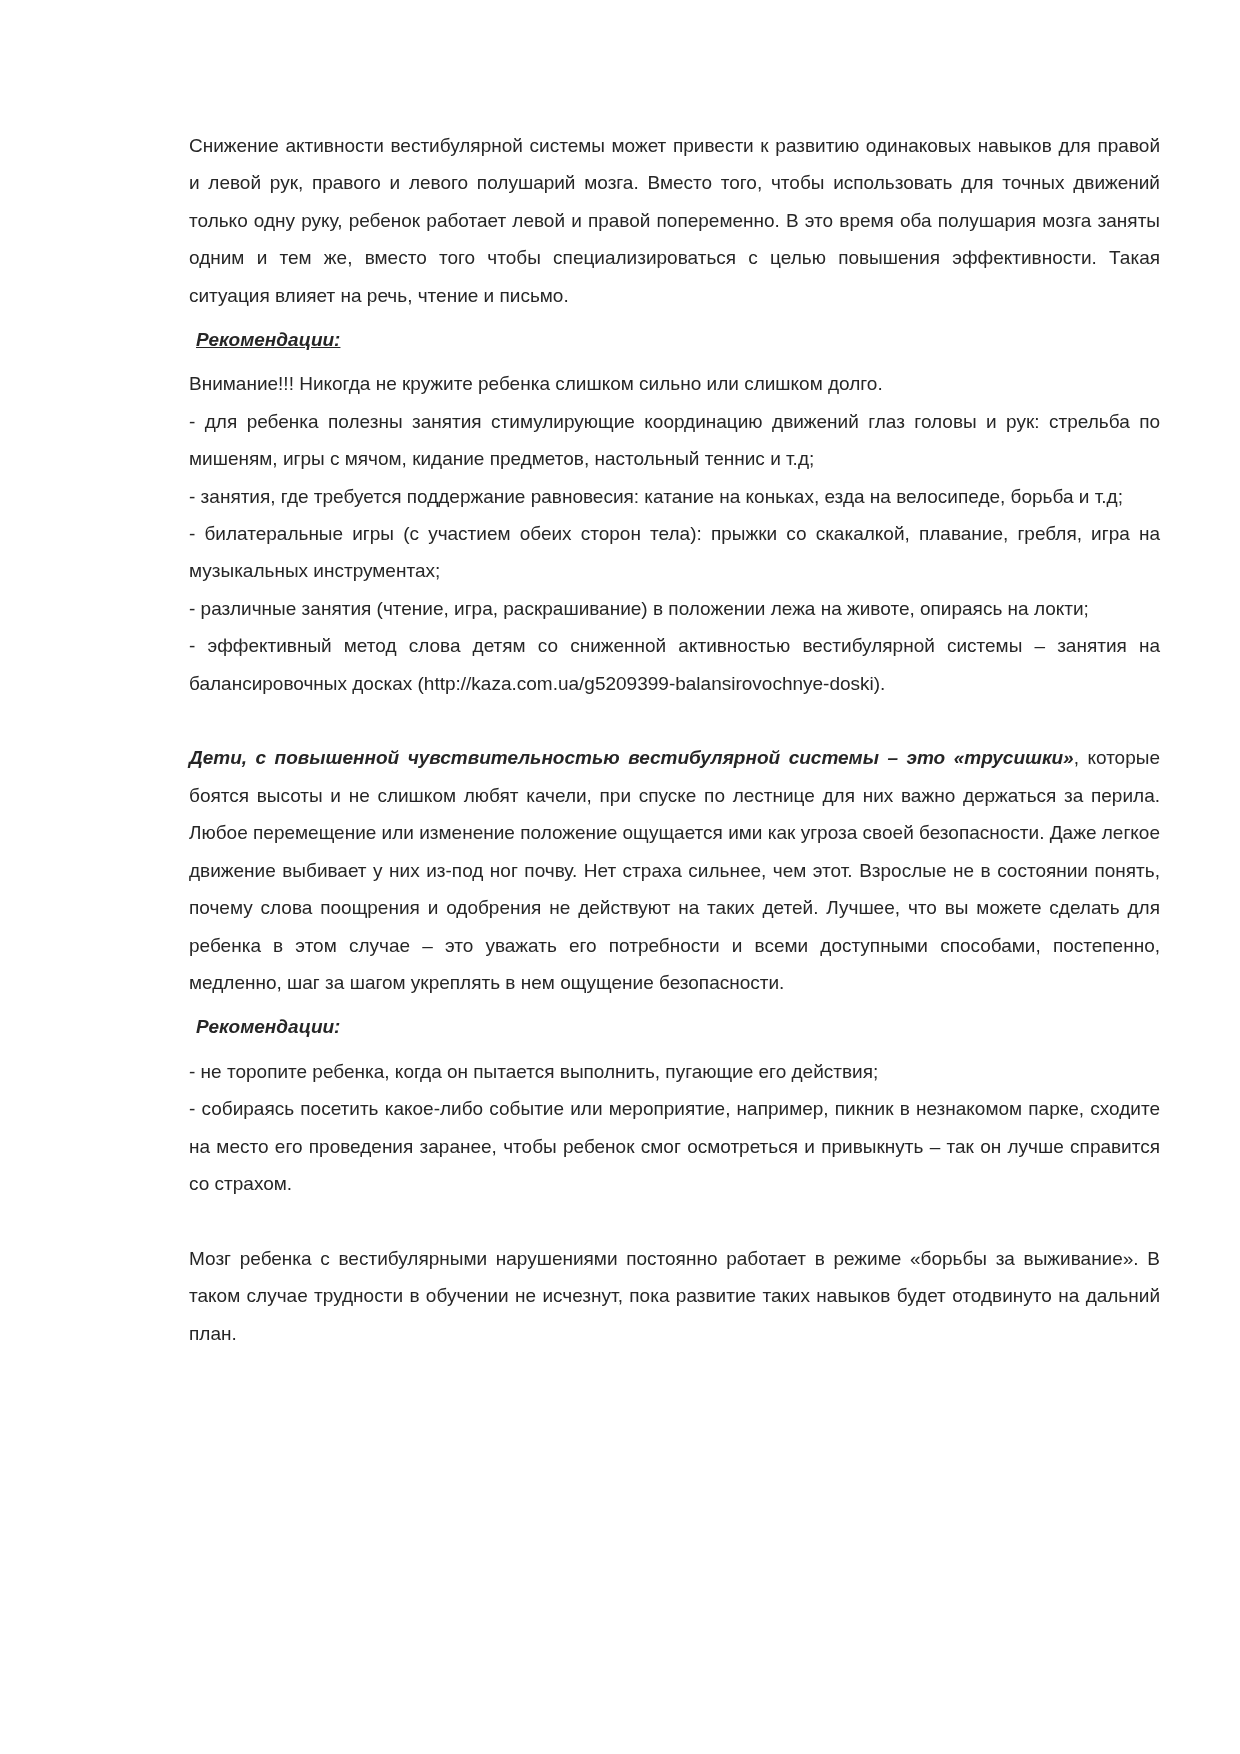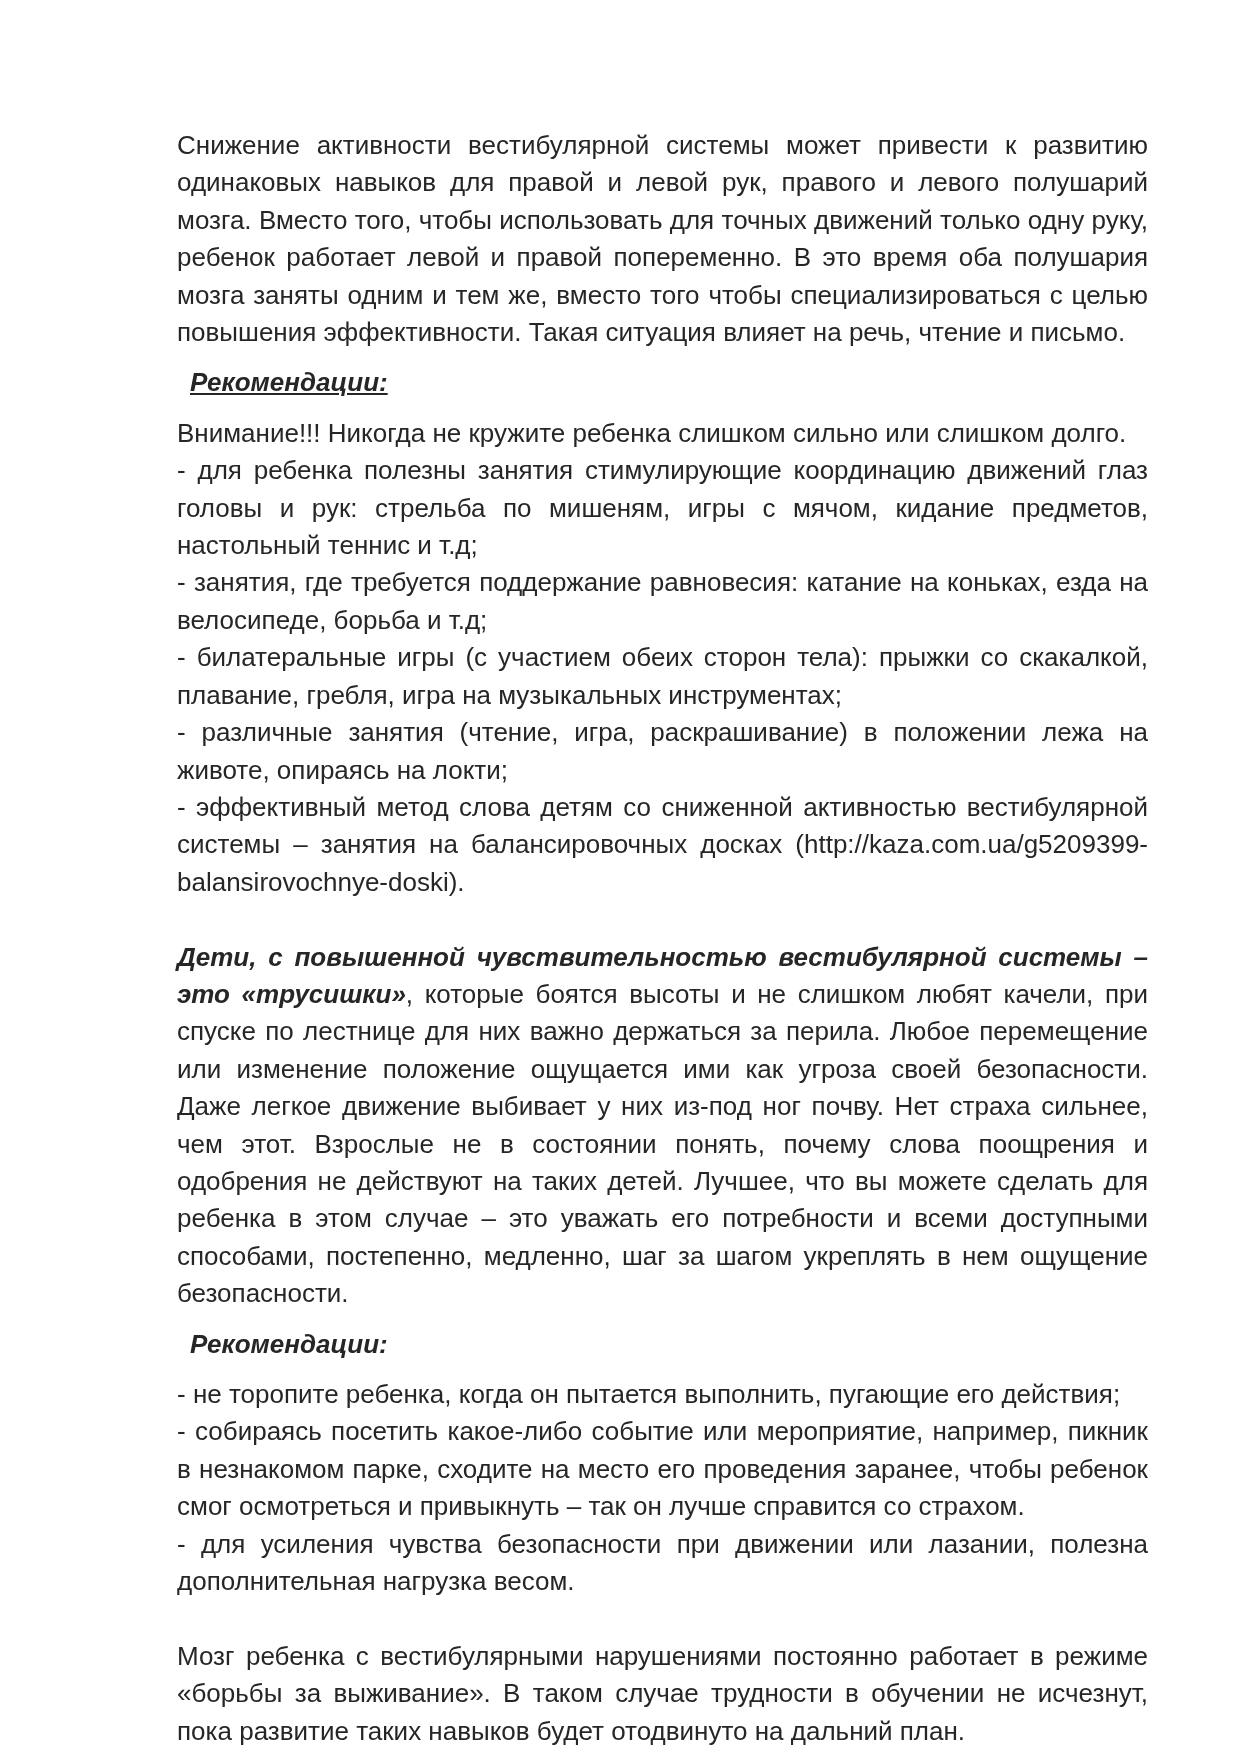--- a/index.html
+++ b/index.html
@@ -10,32 +10,32 @@
     body {
       width: 1240px;
       height: 1754px;
       position: relative;
       overflow: hidden;
       font-family: "Liberation Sans", "DejaVu Sans", sans-serif;
       color: #262626;
     }
     .page {
       position: absolute;
-      left: 177px;
+      left: 189px;
       top: 127px;
       width: 971px;
-      font-size: 26px;
+      font-size: 19px;
       line-height: 37.4px;
     }
     .p {
       margin: 0;
       text-align: justify;
     }
     .heading {
-      margin: 13px;
+      margin: 7px;
       font-weight: bold;
       font-style: italic;
     }
     .heading.underline { text-decoration: underline; }
     .blank { height: 37.4px; }
     .lead { font-weight: bold; font-style: italic; }
   </style>
 </head>
 <body>
 
@@ -51,19 +51,18 @@
   <p class="p">- различные занятия (чтение, игра, раскрашивание) в положении лежа на животе, опираясь на локти;</p>
   <p class="p">- эффективный метод слова детям со сниженной активностью вестибулярной системы – занятия на балансировочных досках (http://kaza.com.ua/g5209399-balansirovochnye-doski).</p>
 
   <div class="blank"></div>
 
   <p class="p"><span class="lead">Дети, с повышенной чувствительностью вестибулярной системы – это «трусишки»</span><span>, которые боятся высоты и не слишком любят качели, при спуске по лестнице для них важно держаться за перила. Любое перемещение или изменение положение ощущается ими как угроза своей безопасности. Даже легкое движение выбивает у них из-под ног почву. Нет страха сильнее, чем этот. Взрослые не в состоянии понять, почему слова поощрения и одобрения не действуют на таких детей. Лучшее, что вы можете сделать для ребенка в этом случае – это уважать его потребности и всеми доступными способами, постепенно, медленно, шаг за шагом укреплять в нем ощущение безопасности.</span></p>
 
   <p class="heading">Рекомендации:</p>
   <p class="p">- не торопите ребенка, когда он пытается выполнить, пугающие его действия;</p>
   <p class="p">- собираясь посетить какое-либо событие или мероприятие, например, пикник в незнакомом парке, сходите на место его проведения заранее, чтобы ребенок  смог осмотреться и привыкнуть – так он лучше справится со страхом.</p>
-  <p class="p">- для усиления чувства безопасности при движении или лазании, полезна дополнительная нагрузка весом.</p>
 
   <div class="blank"></div>
 
   <p class="p">Мозг ребенка с вестибулярными нарушениями постоянно работает в режиме «борьбы за выживание». В таком случае трудности в обучении не исчезнут, пока развитие таких навыков будет отодвинуто на дальний план.</p>
 
 </div>
 
 </body></html>

